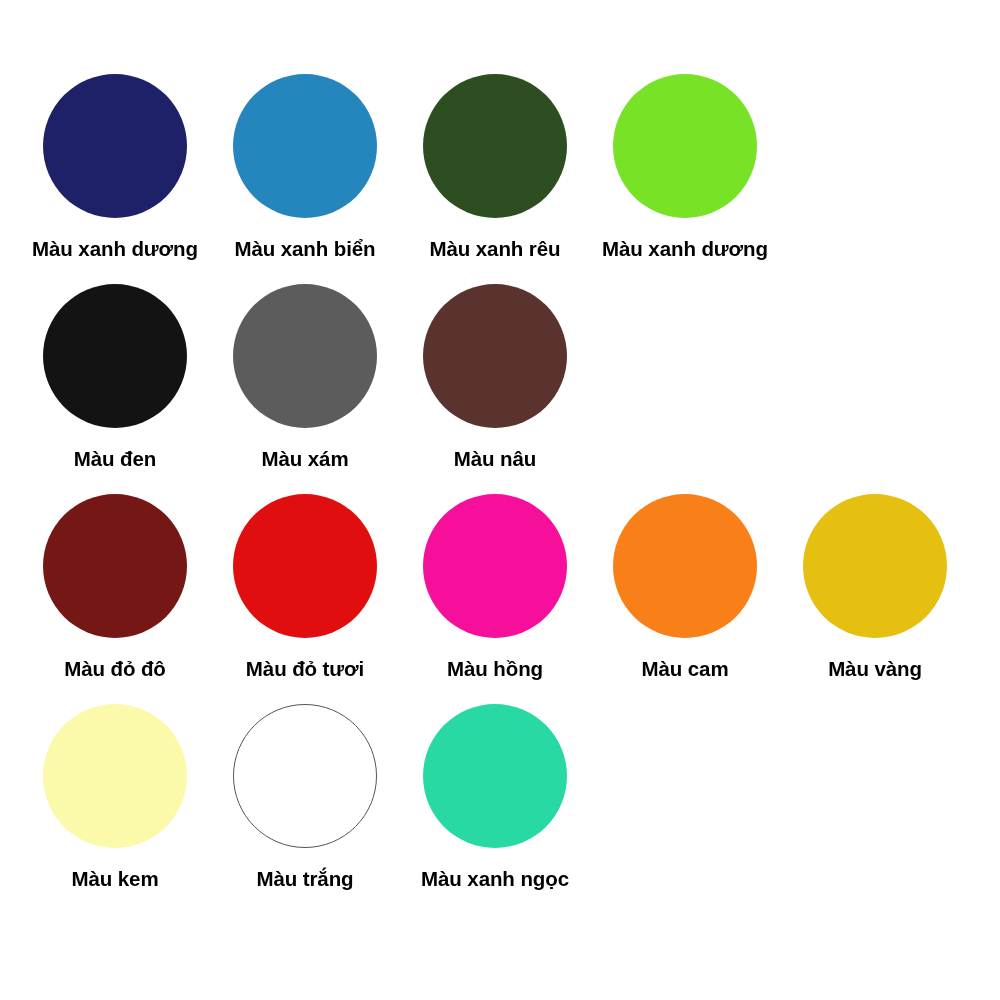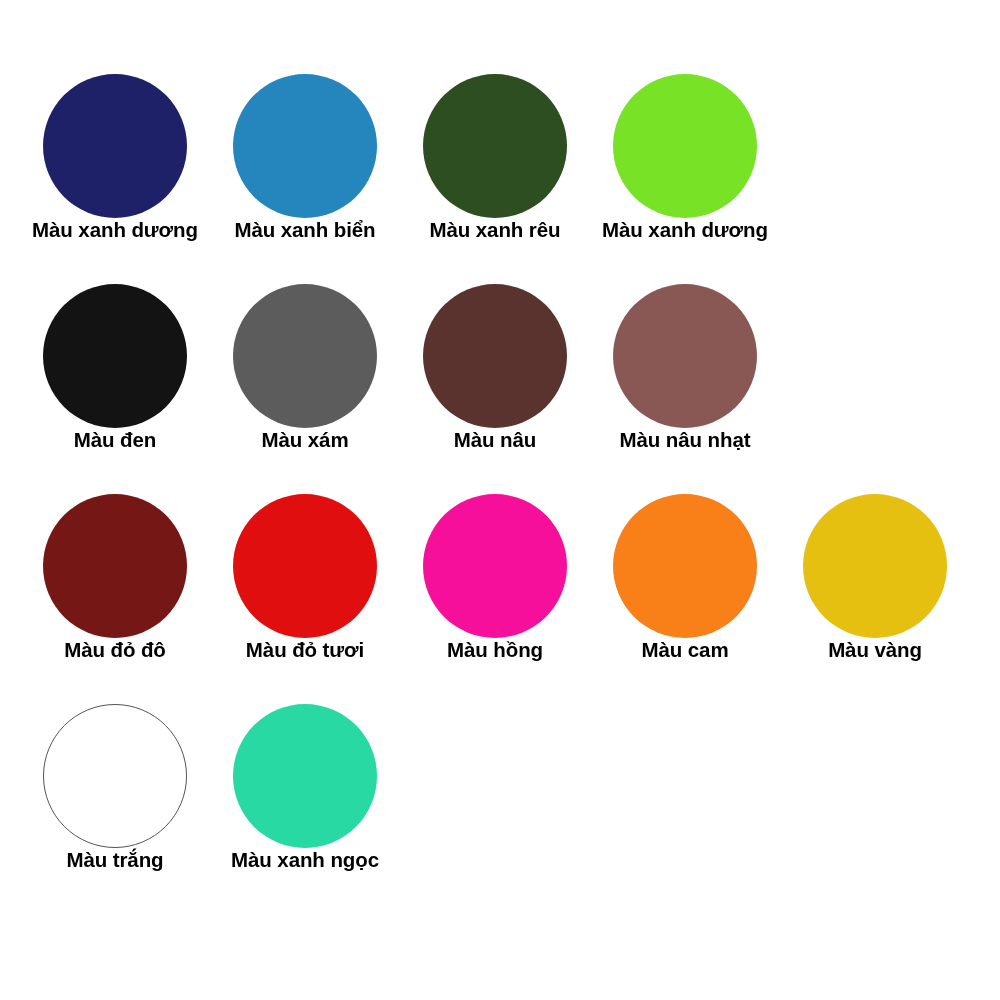--- a/index.html
+++ b/index.html
@@ -38,20 +38,21 @@
   .swatch-disc {
     width: 144px;
     height: 144px;
     border-radius: 50%;
     box-sizing: border-box;
   }
   .swatch-disc.outlined {
     border: 1px solid #555555;
   }
   .swatch-label {
+    margin-top: 19px;
     font-size: 20.5px;
     font-weight: bold;
     color: #000000;
     text-align: center;
     line-height: 1.15;
     white-space: nowrap;
     letter-spacing: -0.1px;
   }
 </style>
 </head>
@@ -82,24 +83,20 @@
         <div class="swatch-label">Màu đen</div>
       </div>
       <div class="swatch-cell">
         <div class="swatch-disc" style="background-color: rgb(92, 92, 92);"></div>
         <div class="swatch-label">Màu xám</div>
       </div>
       <div class="swatch-cell">
         <div class="swatch-disc" style="background-color: rgb(90, 51, 47);"></div>
         <div class="swatch-label">Màu nâu</div>
       </div>
-      <div class="swatch-cell">
-        <div class="swatch-disc" style="background-color: rgb(138, 88, 84);"></div>
-        <div class="swatch-label">Màu nâu nhạt</div>
-      </div>
     </div>
     <div class="swatch-row">
       <div class="swatch-cell">
         <div class="swatch-disc" style="background-color: rgb(116, 23, 21);"></div>
         <div class="swatch-label">Màu đỏ đô</div>
       </div>
       <div class="swatch-cell">
         <div class="swatch-disc" style="background-color: rgb(224, 14, 14);"></div>
         <div class="swatch-label">Màu đỏ tươi</div>
       </div>
@@ -111,20 +108,24 @@
         <div class="swatch-disc" style="background-color: rgb(249, 127, 24);"></div>
         <div class="swatch-label">Màu cam</div>
       </div>
       <div class="swatch-cell">
         <div class="swatch-disc" style="background-color: rgb(229, 192, 17);"></div>
         <div class="swatch-label">Màu vàng</div>
       </div>
     </div>
     <div class="swatch-row">
       <div class="swatch-cell">
+        <div class="swatch-disc" style="background-color: rgb(250, 250, 170);"></div>
+        <div class="swatch-label">Màu kem</div>
+      </div>
+      <div class="swatch-cell">
         <div class="swatch-disc outlined" style="background-color: rgb(255, 255, 255);"></div>
         <div class="swatch-label">Màu trắng</div>
       </div>
       <div class="swatch-cell">
         <div class="swatch-disc" style="background-color: rgb(40, 217, 164);"></div>
         <div class="swatch-label">Màu xanh ngọc</div>
       </div>
     </div>
   </div>
 

